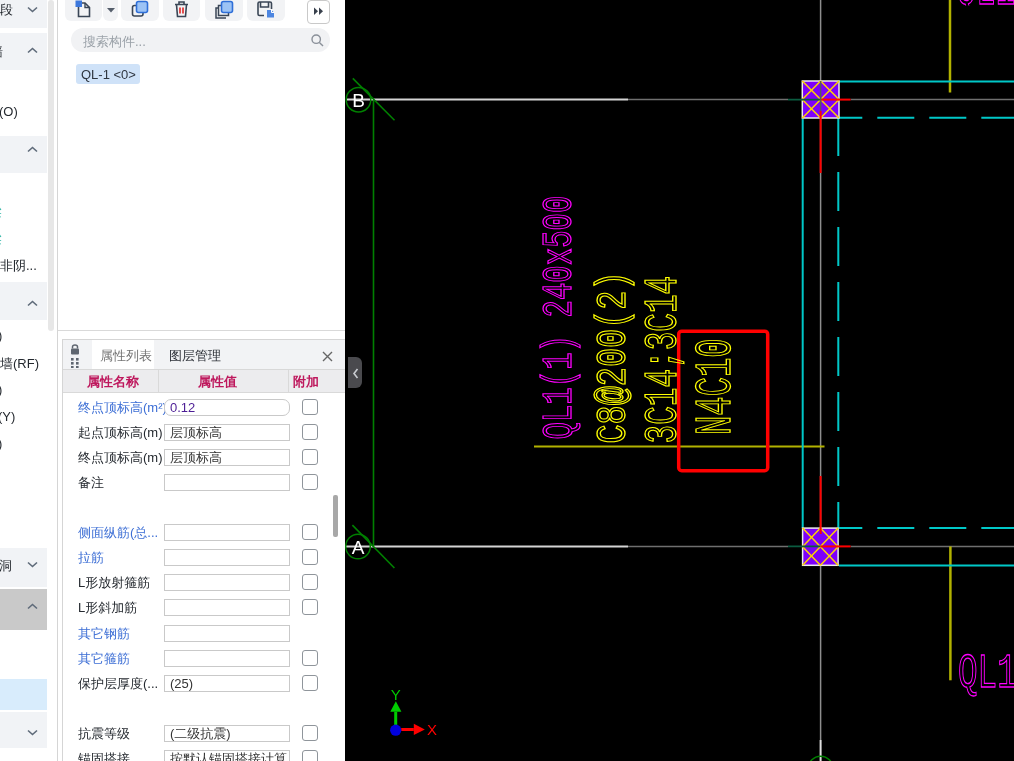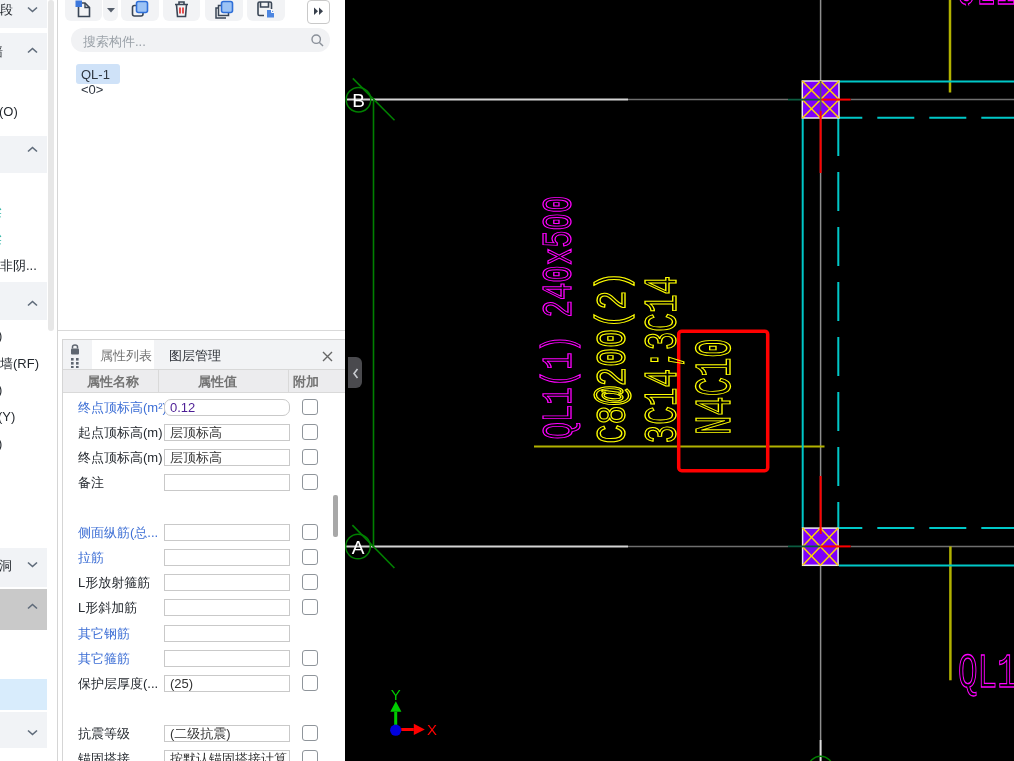--- a/index.html
+++ b/index.html
@@ -17,34 +17,34 @@
   #vdiv1{left:57px;top:0;width:1px;height:761px;background:#d5d5d5;}
   
   #mid{left:58px;top:0;width:287px;height:761px;background:#fff;overflow:hidden;}
   .btn{position:absolute;background:#f2f3f5;border-radius:6px;top:-5px;height:26px;}
   .ibtn{position:absolute;}
   #morebtn{position:absolute;left:249px;top:0px;width:21px;height:22px;background:#fff;
     border:1px solid #c9c9c9;border-radius:4px;}
   #search{position:absolute;left:13px;top:28px;width:259px;height:24px;border-radius:12px;
     background:#f1f2f4;}
   #search span{position:absolute;left:12px;top:5px;font-size:13px;color:#9aa1a8;}
-  #ql1{position:absolute;left:18px;top:64px;width:44px;height:20px;background:#cfe2f8;
+  #ql1{position:absolute;left:18px;top:64px;width:64px;height:20px;background:#cfe2f8;
     border-radius:3px;}
   #ql1 span{position:absolute;left:5px;top:3px;font-size:13px;color:#2f3640;}
   #listdiv{position:absolute;left:0px;top:330px;width:287px;height:1px;background:#d9d9d9;}
   
   #props{position:absolute;left:4px;top:339px;width:283px;height:422px;background:#fff;
     border-top:1px solid #d5d5d5;border-left:1px solid #d5d5d5;}
   #phead{position:absolute;left:0;top:0;width:283px;height:29px;background:#f2f3f5;
     border-bottom:1px solid #d8d8d8;}
   #ptab1{position:absolute;left:29px;top:0;width:62px;height:29px;background:#fff;}
   #ptab1 span{position:absolute;left:8px;top:7px;font-size:13px;color:#737373;white-space:nowrap;}
   #ptab2{position:absolute;left:106px;top:7px;font-size:13px;color:#2b2f36;white-space:nowrap;}
   #thead{position:absolute;left:0;top:30px;width:283px;height:22px;background:#ececee;
-    border-bottom:1px solid #d9d9d9;font-size:13px;font-weight:bold;color:#737373;padding-left:48px;}
+    border-bottom:1px solid #d9d9d9;font-size:13px;font-weight:bold;color:#be185d;padding-left:48px;}
   .prow{position:absolute;left:0;width:283px;height:25px;}
   .pname{position:absolute;left:15px;top:6px;font-size:13px;white-space:nowrap;}
   .blue{color:#3c6ed5;}
   .dark{color:#24292f;}
   .pbox{position:absolute;left:101px;top:6px;width:119px;height:15px;border:1px solid #c9c9c9;
     background:#fff;font-size:13px;color:#333;padding-left:5px;line-height:15px;
     white-space:nowrap;overflow:hidden;}
   .pchk{position:absolute;left:239px;top:6px;width:14px;height:14px;border:1px solid #8f959b;
     border-radius:3px;background:#fff;}
   .psec{position:absolute;left:0;width:276px;height:25px;background:#ededed;}

